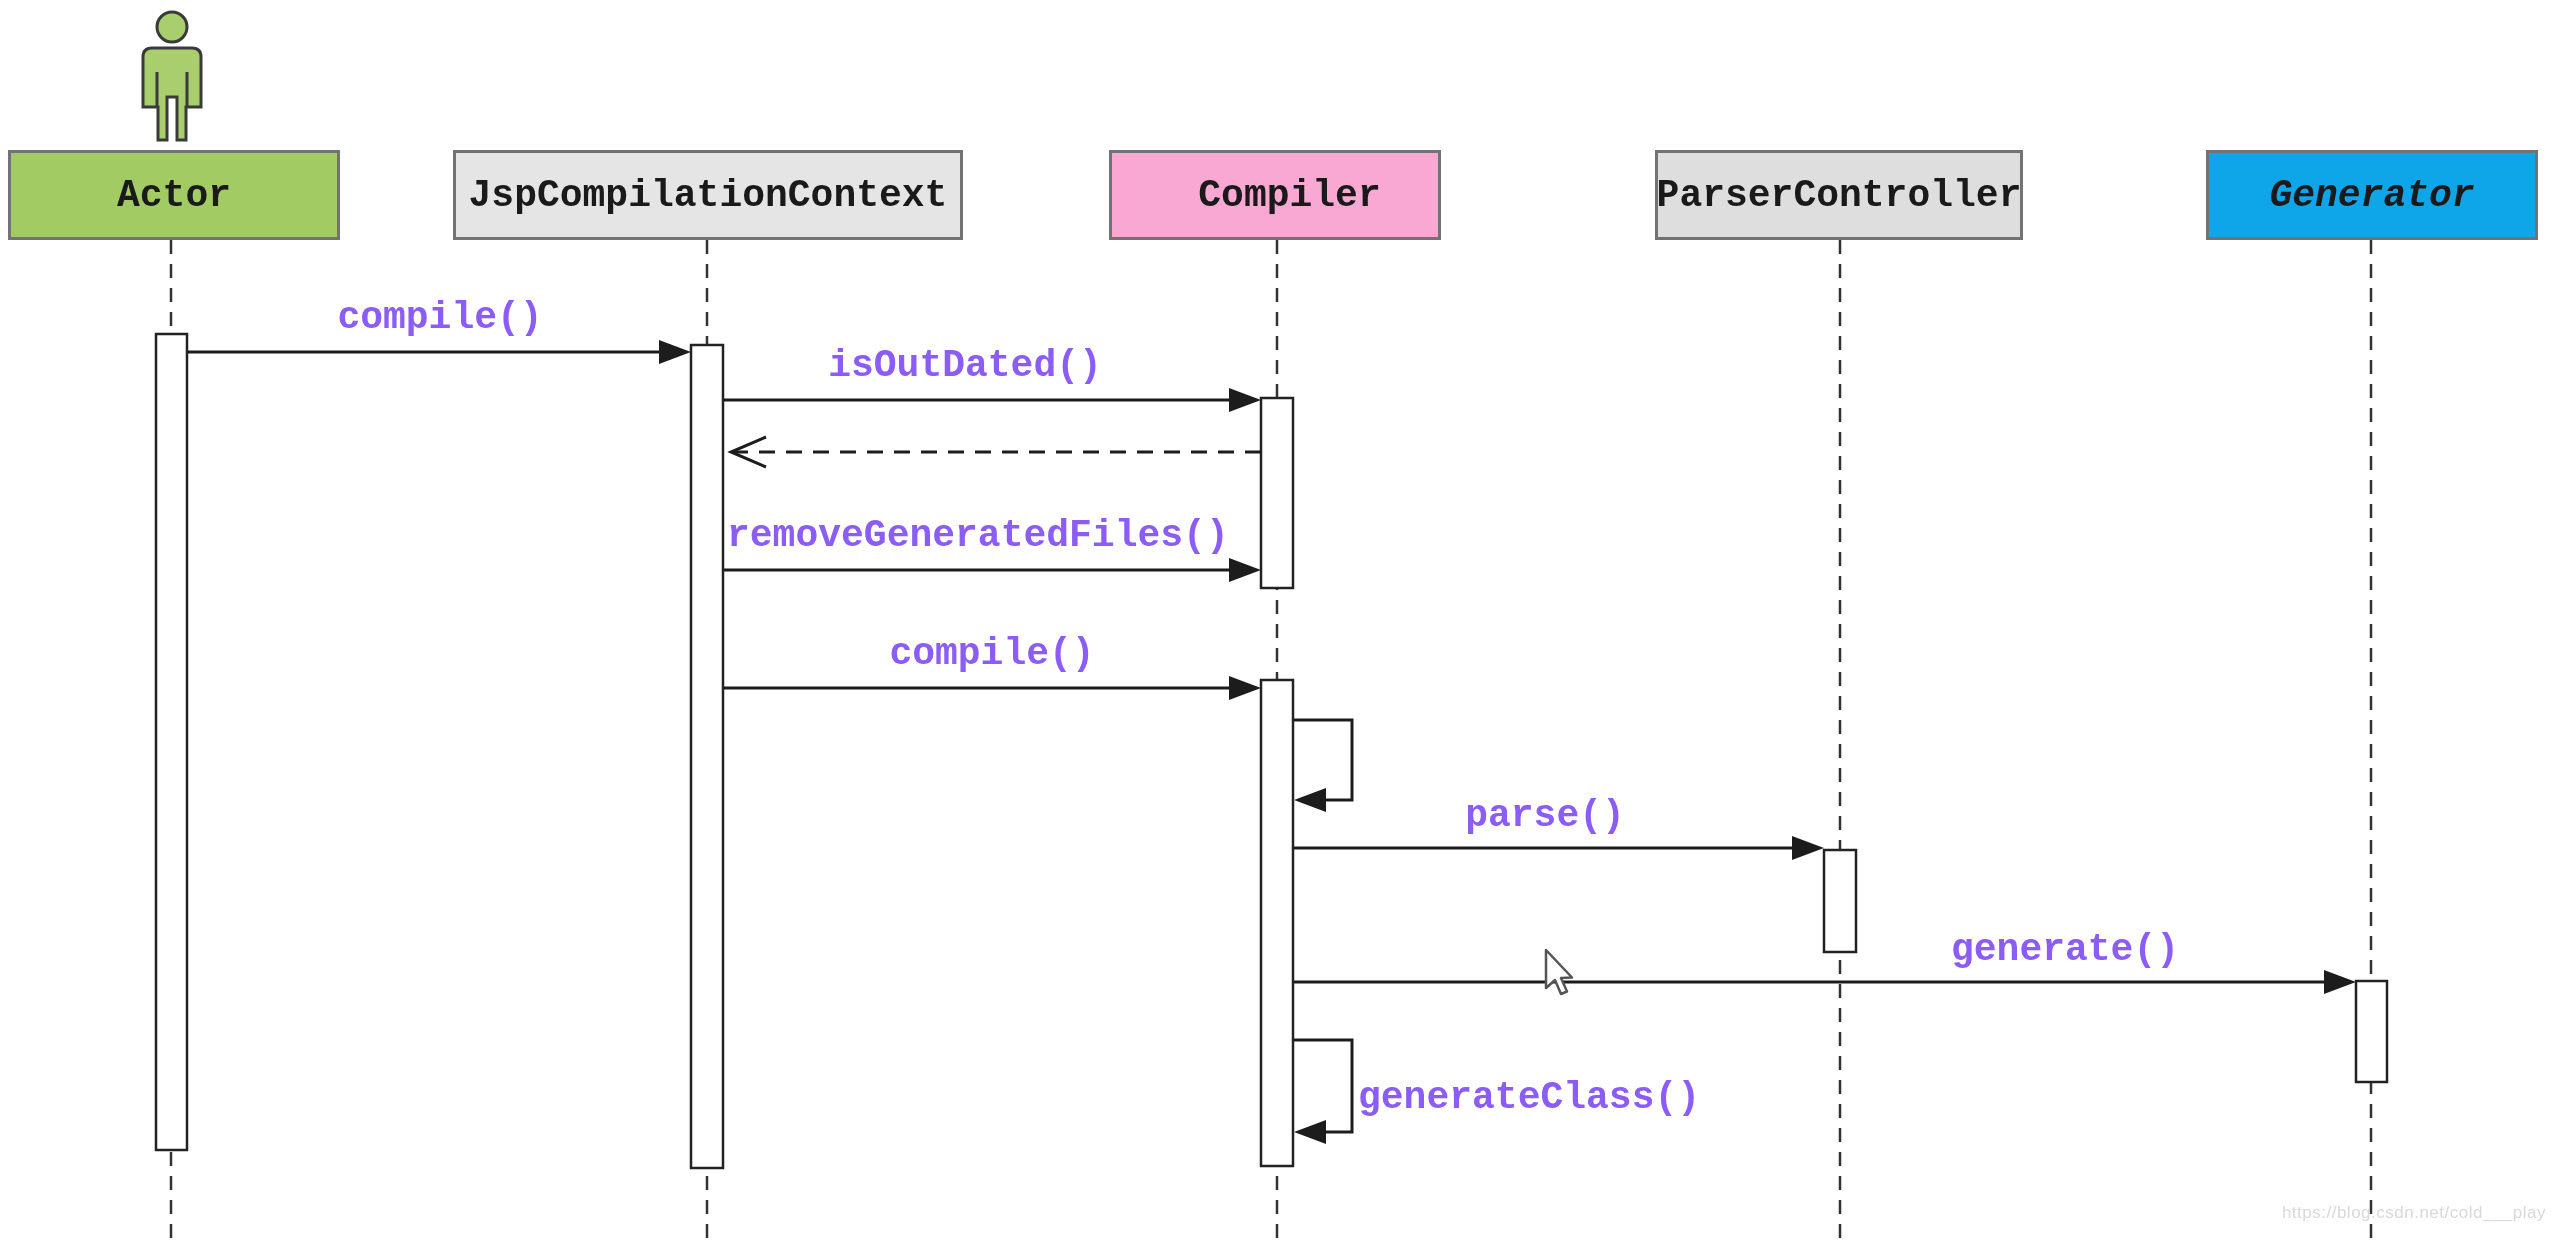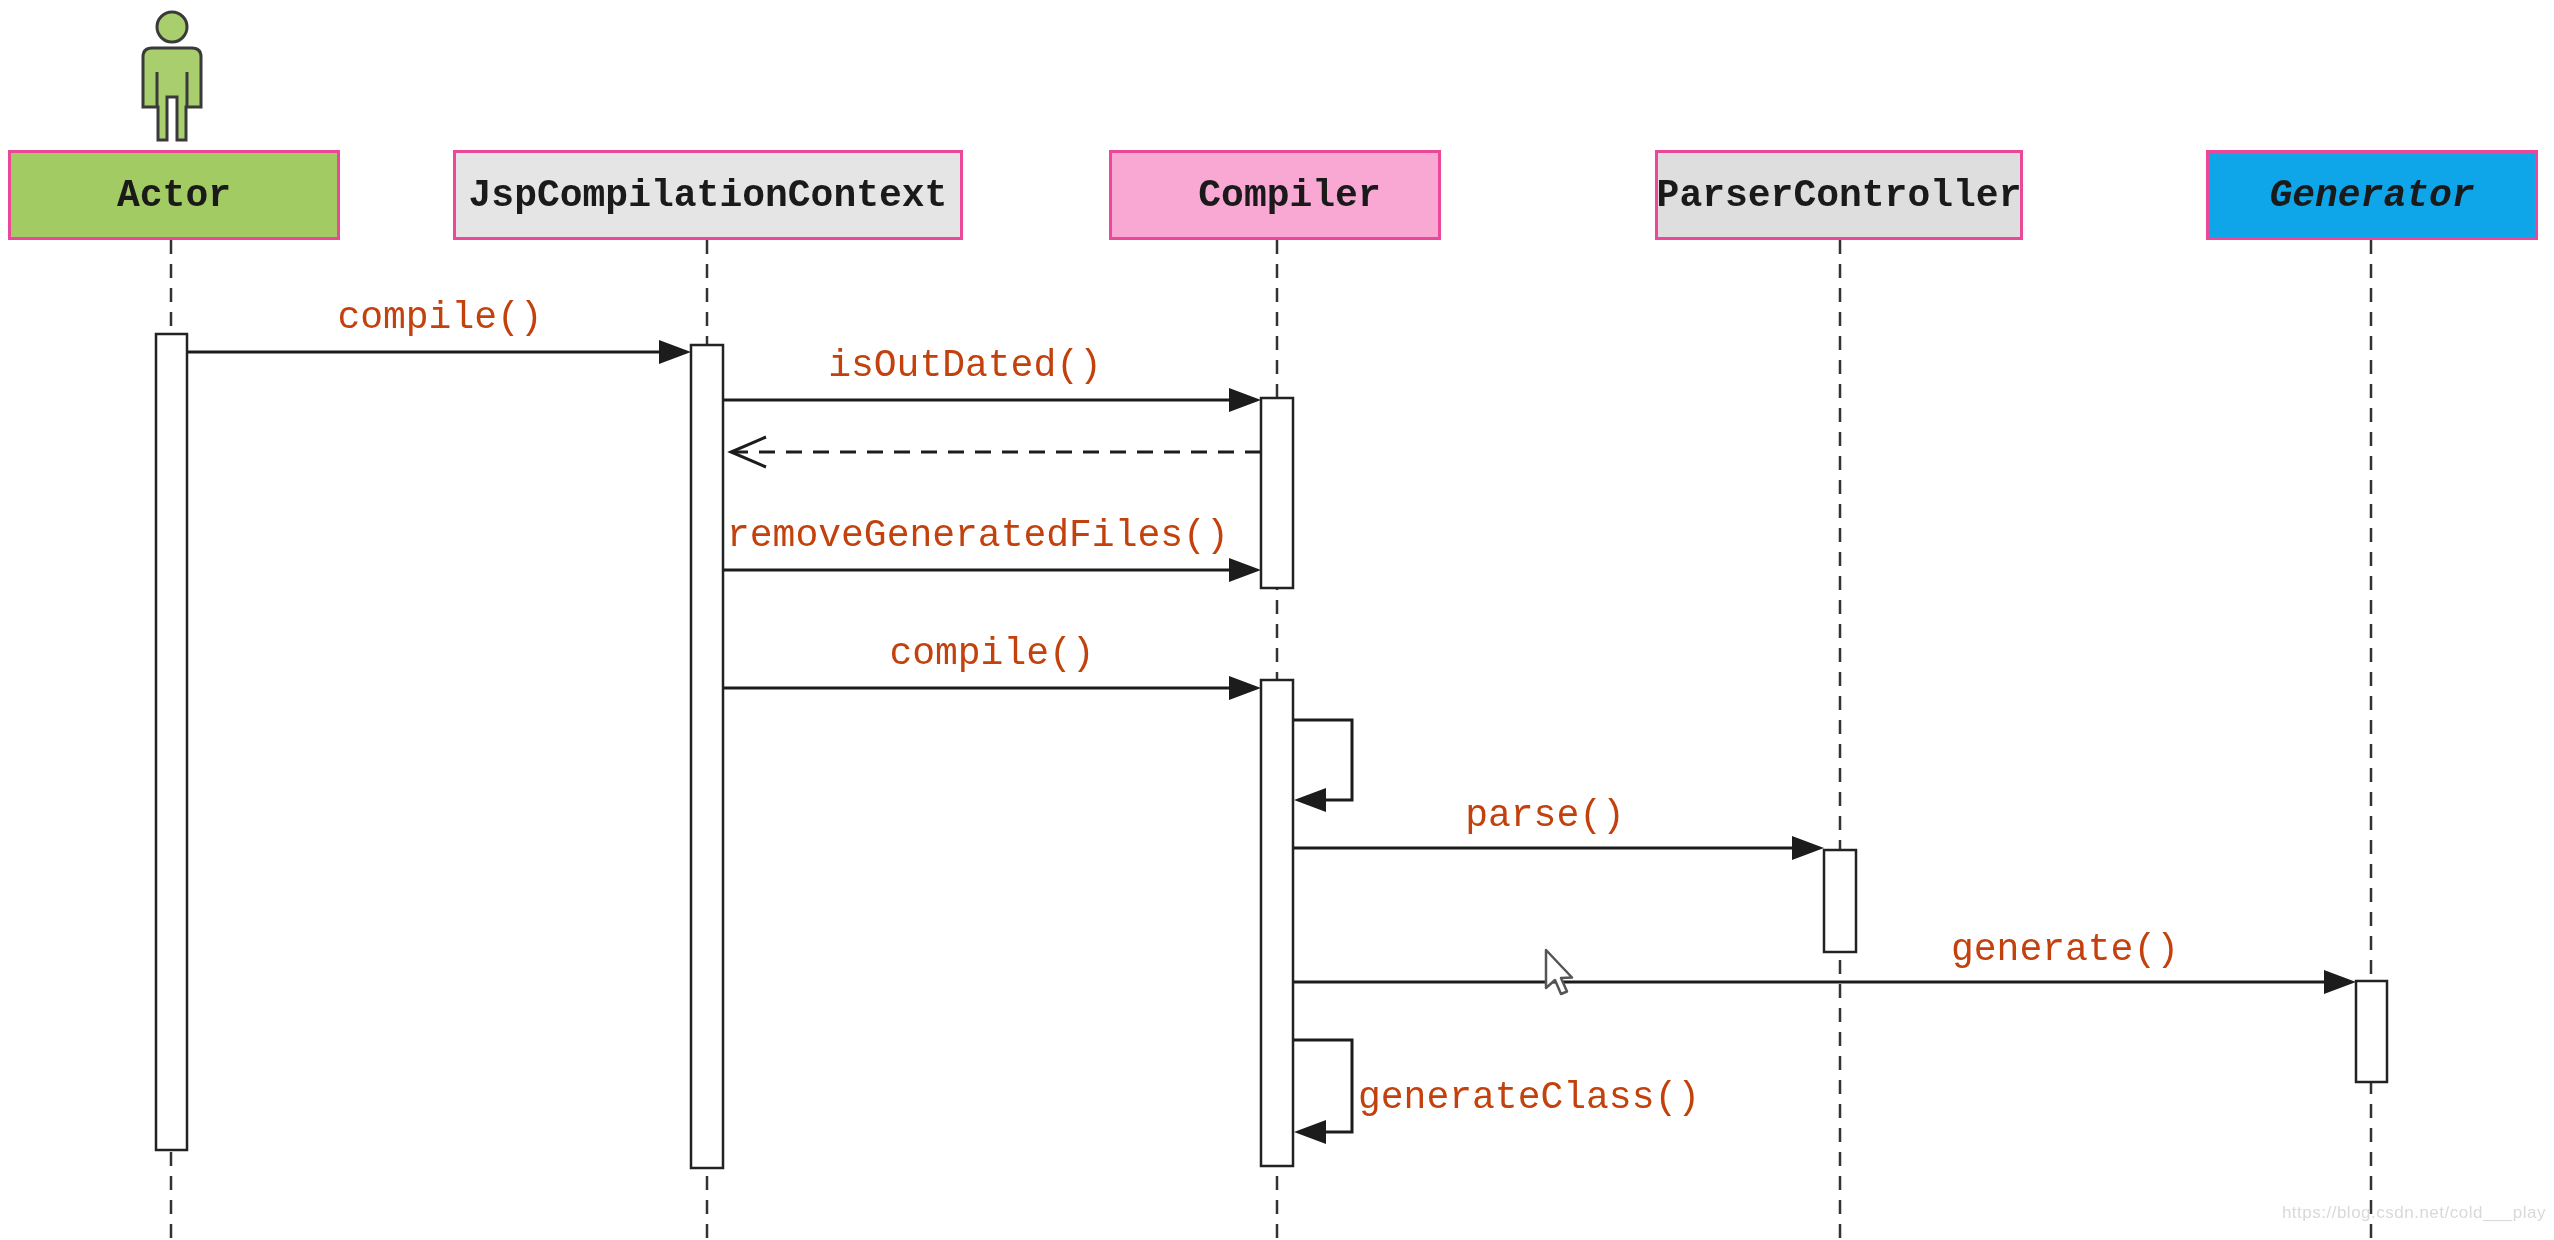--- a/index.html
+++ b/index.html
@@ -13,36 +13,37 @@
   }
   svg.layer {
     position: absolute;
     left: 0; top: 0;
     width: 2554px; height: 1240px;
   }
   .head-box {
     position: absolute;
     top: 150px;
     height: 90px;
-    border: 3px solid #ec4899;
+    border: 3px solid #737373;
     box-sizing: border-box;
     display: flex;
     align-items: center;
     justify-content: center;
     font-weight: bold;
     font-size: 38px;
     color: #1a1a1a;
     letter-spacing: 0px;
   }
   .msg-label {
     position: absolute;
     font-size: 38px;
-    color: #c2410c;
+    color: #8b5cf6;
     white-space: nowrap;
     line-height: 44px;
+    font-weight: bold;
   }
   .msg-label.centered { transform: translateX(-50%); }
   .watermark {
     position: absolute;
     right: 8px;
     top: 1203px;
     font-family: "Liberation Sans", sans-serif;
     font-size: 17px;
     color: #d9d9d9;
     letter-spacing: 0.5px;

